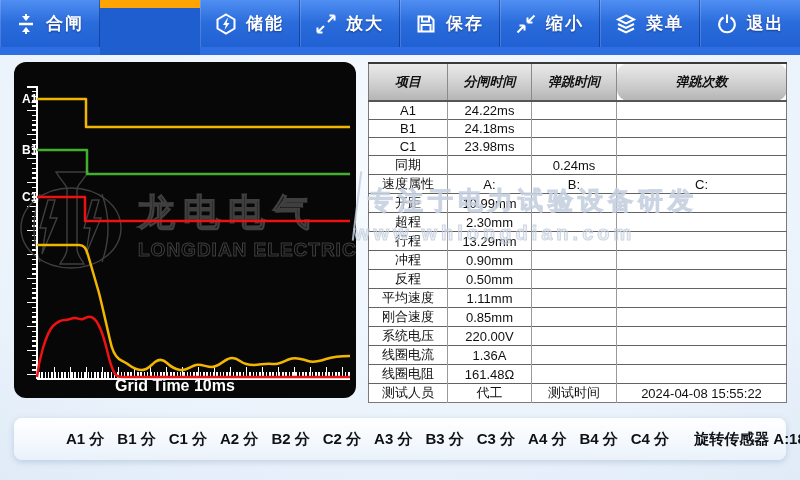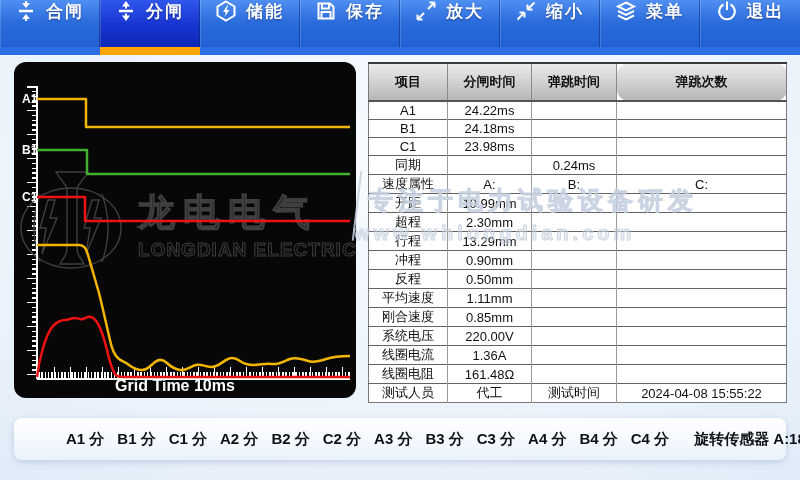--- a/index.html
+++ b/index.html
@@ -7,21 +7,21 @@
     width:800px;height:480px;position:relative;overflow:hidden;
     background:radial-gradient(130% 130% at 50% 35%, #f7fbff 0%, #eaf2fb 45%, #d7e5f4 78%, #bed3ea 100%);
     font-family:"Liberation Sans","DejaVu Sans",sans-serif;
     -webkit-font-smoothing:antialiased;
   }
 
   
   .toolbar{position:absolute;left:0;top:0;width:800px;height:55px;display:flex;background:#1f5ece;}
   .tab{flex:1 1 0;display:flex;flex-direction:column;cursor:pointer;min-width:0;}
   .tab-main{
-    flex:1;display:flex;align-items:flex-start;justify-content:center;gap:9px;
+    flex:1;display:flex;align-items:center;justify-content:center;gap:9px;
     background:linear-gradient(180deg,#4f8ef2 0%,#2b6cdc 48%,#2060d3 100%);
     border-right:1px solid rgba(8,28,96,.45);
     box-shadow:inset 1px 0 0 rgba(255,255,255,.16);
     font-family:Liberation Mono, monospace;
   }
   .tab:last-child .tab-main{border-right:none;}
   .tab.active .tab-main{background:linear-gradient(180deg,#3156ec 0%,#1634cf 55%,#0c27b6 100%);}
   .tab-underline{height:8px;background:#2d6fe2;}
   .tab.active .tab-underline{background:#ffa402;}
   .tab-label{color:#fff;font-size:17px;font-weight:700;letter-spacing:2px;text-shadow:0 1px 2px rgba(0,10,60,.45);white-space:nowrap;}
@@ -54,21 +54,21 @@
     font-size:16px;font-weight:700;z-index:3;}
 
   
   .data-table{
     position:absolute;left:368px;top:62px;width:418px;border-collapse:collapse;table-layout:fixed;
     background:#fff;color:#101010;font-size:13px;
     border:1px solid #7a7a7a;border-top:2px solid #3a3a3a;
   }
   .data-table th{
     height:26px;background:linear-gradient(180deg,#eaeaea 0%,#cfcfcf 55%,#b5b5b5 100%);
-    font-weight:700;font-size:13px;border-bottom:2px solid #555;border-right:1px solid #8a8a8a;padding:5px;
+    font-weight:700;font-size:13px;border-bottom:2px solid #555;border-right:1px solid #8a8a8a;padding:5px;font-style:italic;
   }
   .data-table td{
     height:17px;text-align:center;padding:0;font-size:13px;
     border-top:1px solid #636363;border-right:1px solid #9a9a9a;
   }
   .data-table th:last-child,.data-table td:last-child{border-right:none;border-radius:12px;}
 
   
   .wm-light{position:absolute;z-index:5;pointer-events:none;color:rgba(195,206,221,.30);
     -webkit-text-stroke:1px rgba(196,207,222,.85);font-weight:700;white-space:nowrap;}
@@ -100,63 +100,53 @@
           <path class="fill" d="M7 3 L15 3 L11 8 Z"></path>
         <path d="M11 21 V18.5"></path>
           <path class="fill" d="M7 19 L15 19 L11 14 Z"></path>
       </svg>
       <span class="tab-label">合闸</span>
     </div>
     <div class="tab-underline"></div>
   </div>
 
   <div class="tab active">
-    <div class="tab-main">
-      <svg class="tab-icon" viewBox="0 0 22 22">
-        <path class="thick" d="M4 11 H18"></path>
-        <path d="M11 8.5 V6"></path>
-          <path class="fill" d="M7 6.5 L15 6.5 L11 1 Z"></path>
-        <path d="M11 13.5 V16"></path>
-          <path class="fill" d="M7 15.5 L15 15.5 L11 21 Z"></path>
-      </svg>
-      <span class="tab-label">分闸</span>
-    </div>
     <div class="tab-underline"></div>
   </div>
 
   <div class="tab">
     <div class="tab-main">
       <svg class="tab-icon" viewBox="0 0 22 22">
         <path d="M11 1.5 L19.5 6.5 L19.5 15.5 L11 20.5 L2.5 15.5 L2.5 6.5 Z"></path>
         <path class="fill" d="M12.5 5 L8 12 H10.8 L9.5 17 L14.5 10 H11.6 L13 5 Z"></path>
       </svg>
       <span class="tab-label">储能</span>
+    </div>
+    <div class="tab-underline"></div>
+  </div>
+
+  <div class="tab">
+    <div class="tab-main">
+      <svg class="tab-icon" viewBox="0 0 22 22">
+        <path d="M13 9 L19.5 2.5 M19.5 2.5 H14.5 M19.5 2.5 V7.5"></path>
+        <path d="M9 13 L2.5 19.5 M2.5 19.5 H7.5 M2.5 19.5 V14.5"></path>
+      </svg>
+      <span class="tab-label">放大</span>
     </div>
     <div class="tab-underline"></div>
   </div>
 
   <div class="tab">
     <div class="tab-main">
       <svg class="tab-icon" viewBox="0 0 22 22">
         <path d="M3.5 3.5 H15 L18.5 7 V18.5 H3.5 Z"></path>
         <path d="M7 3.5 V8.5 H14 V3.5"></path>
         <path d="M6.5 18 V12 H15.5 V18"></path>
       </svg>
       <span class="tab-label">保存</span>
-    </div>
-    <div class="tab-underline"></div>
-  </div>
-
-  <div class="tab">
-    <div class="tab-main">
-      <svg class="tab-icon" viewBox="0 0 22 22">
-        <path d="M13 9 L19.5 2.5 M19.5 2.5 H14.5 M19.5 2.5 V7.5"></path>
-        <path d="M9 13 L2.5 19.5 M2.5 19.5 H7.5 M2.5 19.5 V14.5"></path>
-      </svg>
-      <span class="tab-label">放大</span>
     </div>
     <div class="tab-underline"></div>
   </div>
 
   <div class="tab">
     <div class="tab-main">
       <svg class="tab-icon" viewBox="0 0 22 22">
         <path d="M19.5 2.5 L12.5 9.5 M12.5 9.5 H17.5 M12.5 9.5 V4.5"></path>
         <path d="M2.5 19.5 L9.5 12.5 M9.5 12.5 H4.5 M9.5 12.5 V17.5"></path>
       </svg>

